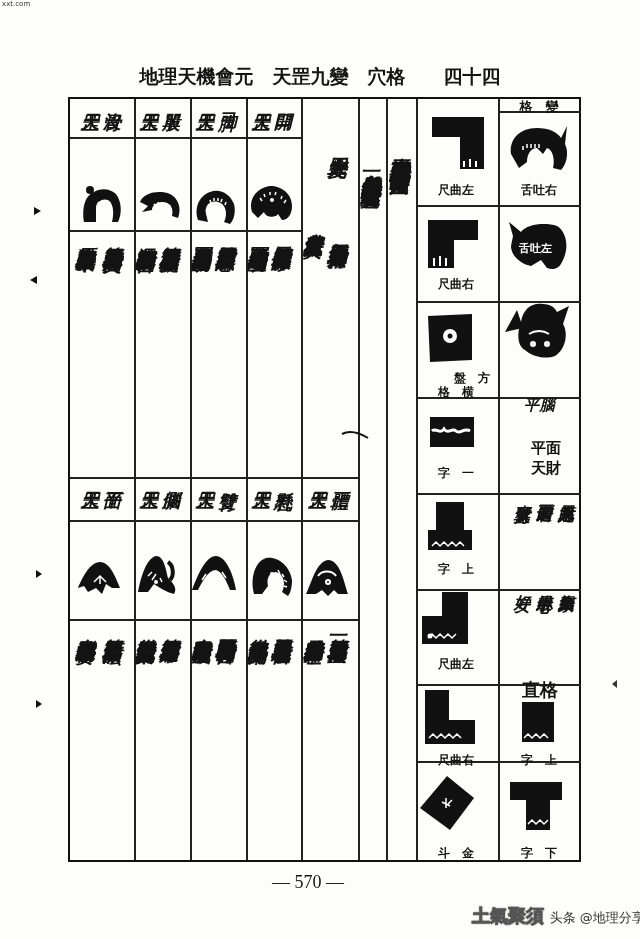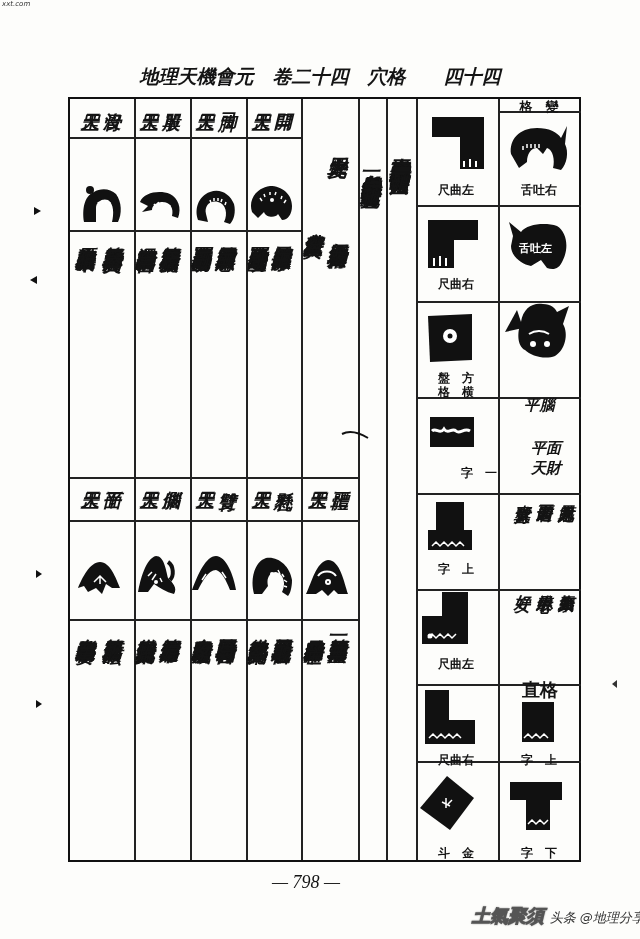--- a/index.html
+++ b/index.html
@@ -2,21 +2,21 @@
 <html><head>
 <meta charset="utf-8">
 <style>
   html, body { margin: 0; padding: 0; }
   body {
     width: 640px; height: 939px; position: relative; overflow: hidden;
     background: #fdfdfb;
     font-family: "DejaVu Serif", "Liberation Serif", serif;
     color: #141414;
   }
-  .abs { position: absolute; font-style: italic; }
+  .abs { position: absolute; }
   .wm-top { left: 2px; top: 0px; font-family: "DejaVu Sans", sans-serif; font-size: 7px; color: #333; }
   .title { top: 64px; left: 0; width: 640px; text-align: center; font-family: "DejaVu Sans", sans-serif; font-weight: bold; font-size: 19px; letter-spacing: 0px; white-space: pre; }
   .frame { left: 68px; top: 97px; width: 513px; height: 765px; border: 2px solid #111; box-sizing: border-box; }
   .vline { position: absolute; width: 1.5px; background: #222; }
   .hline { position: absolute; height: 1.5px; background: #222; }
   .vtext {
     position: absolute; writing-mode: vertical-rl; text-orientation: upright;
     font-size: 19px; line-height: 24px; letter-spacing: 0.5px; font-weight: bold; font-style: italic;
   }
   .hdr { position: absolute; display: flex; flex-direction: row-reverse; justify-content: center; gap: 2px; }
@@ -31,21 +31,21 @@
 </head>
 <body>
 
 <div class="abs wm-top">xxt.com</div>
 <div class="mark" style="left:34px;top:207px;border-left:7px solid #111;"></div>
 <div class="mark" style="left:30px;top:276px;border-right:7px solid #111;"></div>
 <div class="mark" style="left:36px;top:570px;border-left:6px solid #111;"></div>
 <div class="mark" style="left:36px;top:700px;border-left:6px solid #111;"></div>
 <div class="mark" style="left:612px;top:680px;border-right:5px solid #333;"></div>
 
-<div class="abs title">地理天機會元　卷二十四　穴格　　四十四</div>
+<div class="abs title">地理天機會元　天罡九變　穴格　　四十四</div>
 
 <div class="abs frame">
 
   <div class="vline" style="left:64px;top:0;height:761px;"></div>
   <div class="vline" style="left:120px;top:0;height:761px;"></div>
   <div class="vline" style="left:176px;top:0;height:761px;"></div>
   <div class="vline" style="left:231px;top:0;height:761px;"></div>
   <div class="vline" style="left:288px;top:0;height:761px;"></div>
   <div class="vline" style="left:316px;top:0;height:761px;"></div>
   <div class="vline" style="left:346px;top:0;height:761px;"></div>
@@ -199,28 +199,28 @@
   <path d="M2 2 L52 2 L52 22 L28 22 L28 50 L2 50 Z" fill="#111"></path>
   <path d="M8 40 l0 8 M14 38 l0 10 M20 40 l0 8" stroke="#fff" stroke-width="2"></path>
 </svg>
 <div class="cap" style="left:415px;top:276px;width:82px;">尺曲右</div>
 
 <svg class="fig" style="left:426px;top:312px;" width="48" height="52" viewBox="0 0 48 52">
   <path d="M2 4 L46 2 L46 48 L4 50 Z" fill="#111"></path>
   <circle cx="24" cy="24" r="7" fill="#fff"></circle>
   <circle cx="24" cy="24" r="2.5" fill="#111"></circle>
 </svg>
-<div class="cap" style="left:415px;top:370px;width:82px;">盤　方</div>
+<div class="cap" style="left:431px;top:370px;width:82px;">盤　方</div>
 <div class="cap" style="left:415px;top:384px;width:82px;">格　横</div>
 
 <svg class="fig" style="left:428px;top:415px;" width="48" height="34" viewBox="0 0 48 34">
   <rect x="2" y="2" width="44" height="30" fill="#111"></rect>
   <path d="M4 16 C8 12 12 20 16 14 C20 20 24 12 28 16 C32 20 36 12 42 16" stroke="#fff" stroke-width="3" fill="none"></path>
 </svg>
-<div class="cap" style="left:415px;top:465px;width:82px;text-align:right;">字　一</div>
+<div class="cap" style="left:415px;top:465px;width:82px;">字　一</div>
 
 <svg class="fig" style="left:426px;top:500px;" width="48" height="52" viewBox="0 0 48 52">
   <path d="M10 2 L38 2 L38 30 L46 30 L46 50 L2 50 L2 30 L10 30 Z" fill="#111"></path>
   <path d="M6 46 l4 -4 l4 4 l4 -4 l4 4 l4 -4 l4 4 l4 -4 l4 4" stroke="#fff" stroke-width="1.5" fill="none"></path>
 </svg>
 <div class="cap" style="left:415px;top:561px;width:82px;">字　上</div>
 
 <svg class="fig" style="left:420px;top:590px;" width="52" height="58" viewBox="0 0 52 58">
   <path d="M22 2 L48 2 L48 54 L2 54 L2 26 L22 26 Z" fill="#111"></path>
   <path d="M8 48 l4 -4 l4 4 l4 -4 l4 4 l4 -4 l4 4 l4 -4" stroke="#fff" stroke-width="1.5" fill="none"></path>
@@ -277,17 +277,17 @@
   <path d="M4 38 l4 -4 l4 4 l4 -4 l4 4 l4 -4 l4 4" stroke="#fff" stroke-width="1.5" fill="none"></path>
 </svg>
 <div class="cap" style="left:497px;top:752px;width:84px;">字　上</div>
 
 <svg class="fig" style="left:508px;top:780px;" width="56" height="52" viewBox="0 0 56 52">
   <path d="M2 2 L54 2 L54 20 L42 20 L42 50 L18 50 L18 20 L2 20 Z" fill="#111"></path>
   <path d="M20 44 l4 -4 l4 4 l4 -4 l4 4 l4 -4" stroke="#fff" stroke-width="1.5" fill="none"></path>
 </svg>
 <div class="cap" style="left:497px;top:845px;width:84px;">字　下</div>
 
-<div class="abs pagenum">— 798 —</div>
+<div class="abs pagenum">— 570 —</div>
 <div class="abs wm-bottom">
   <span class="brand">土氣聚須</span>
   <span style="font-size:13px;color:#333;">头条 @地理分享者</span>
 </div>
 
 </body></html>

